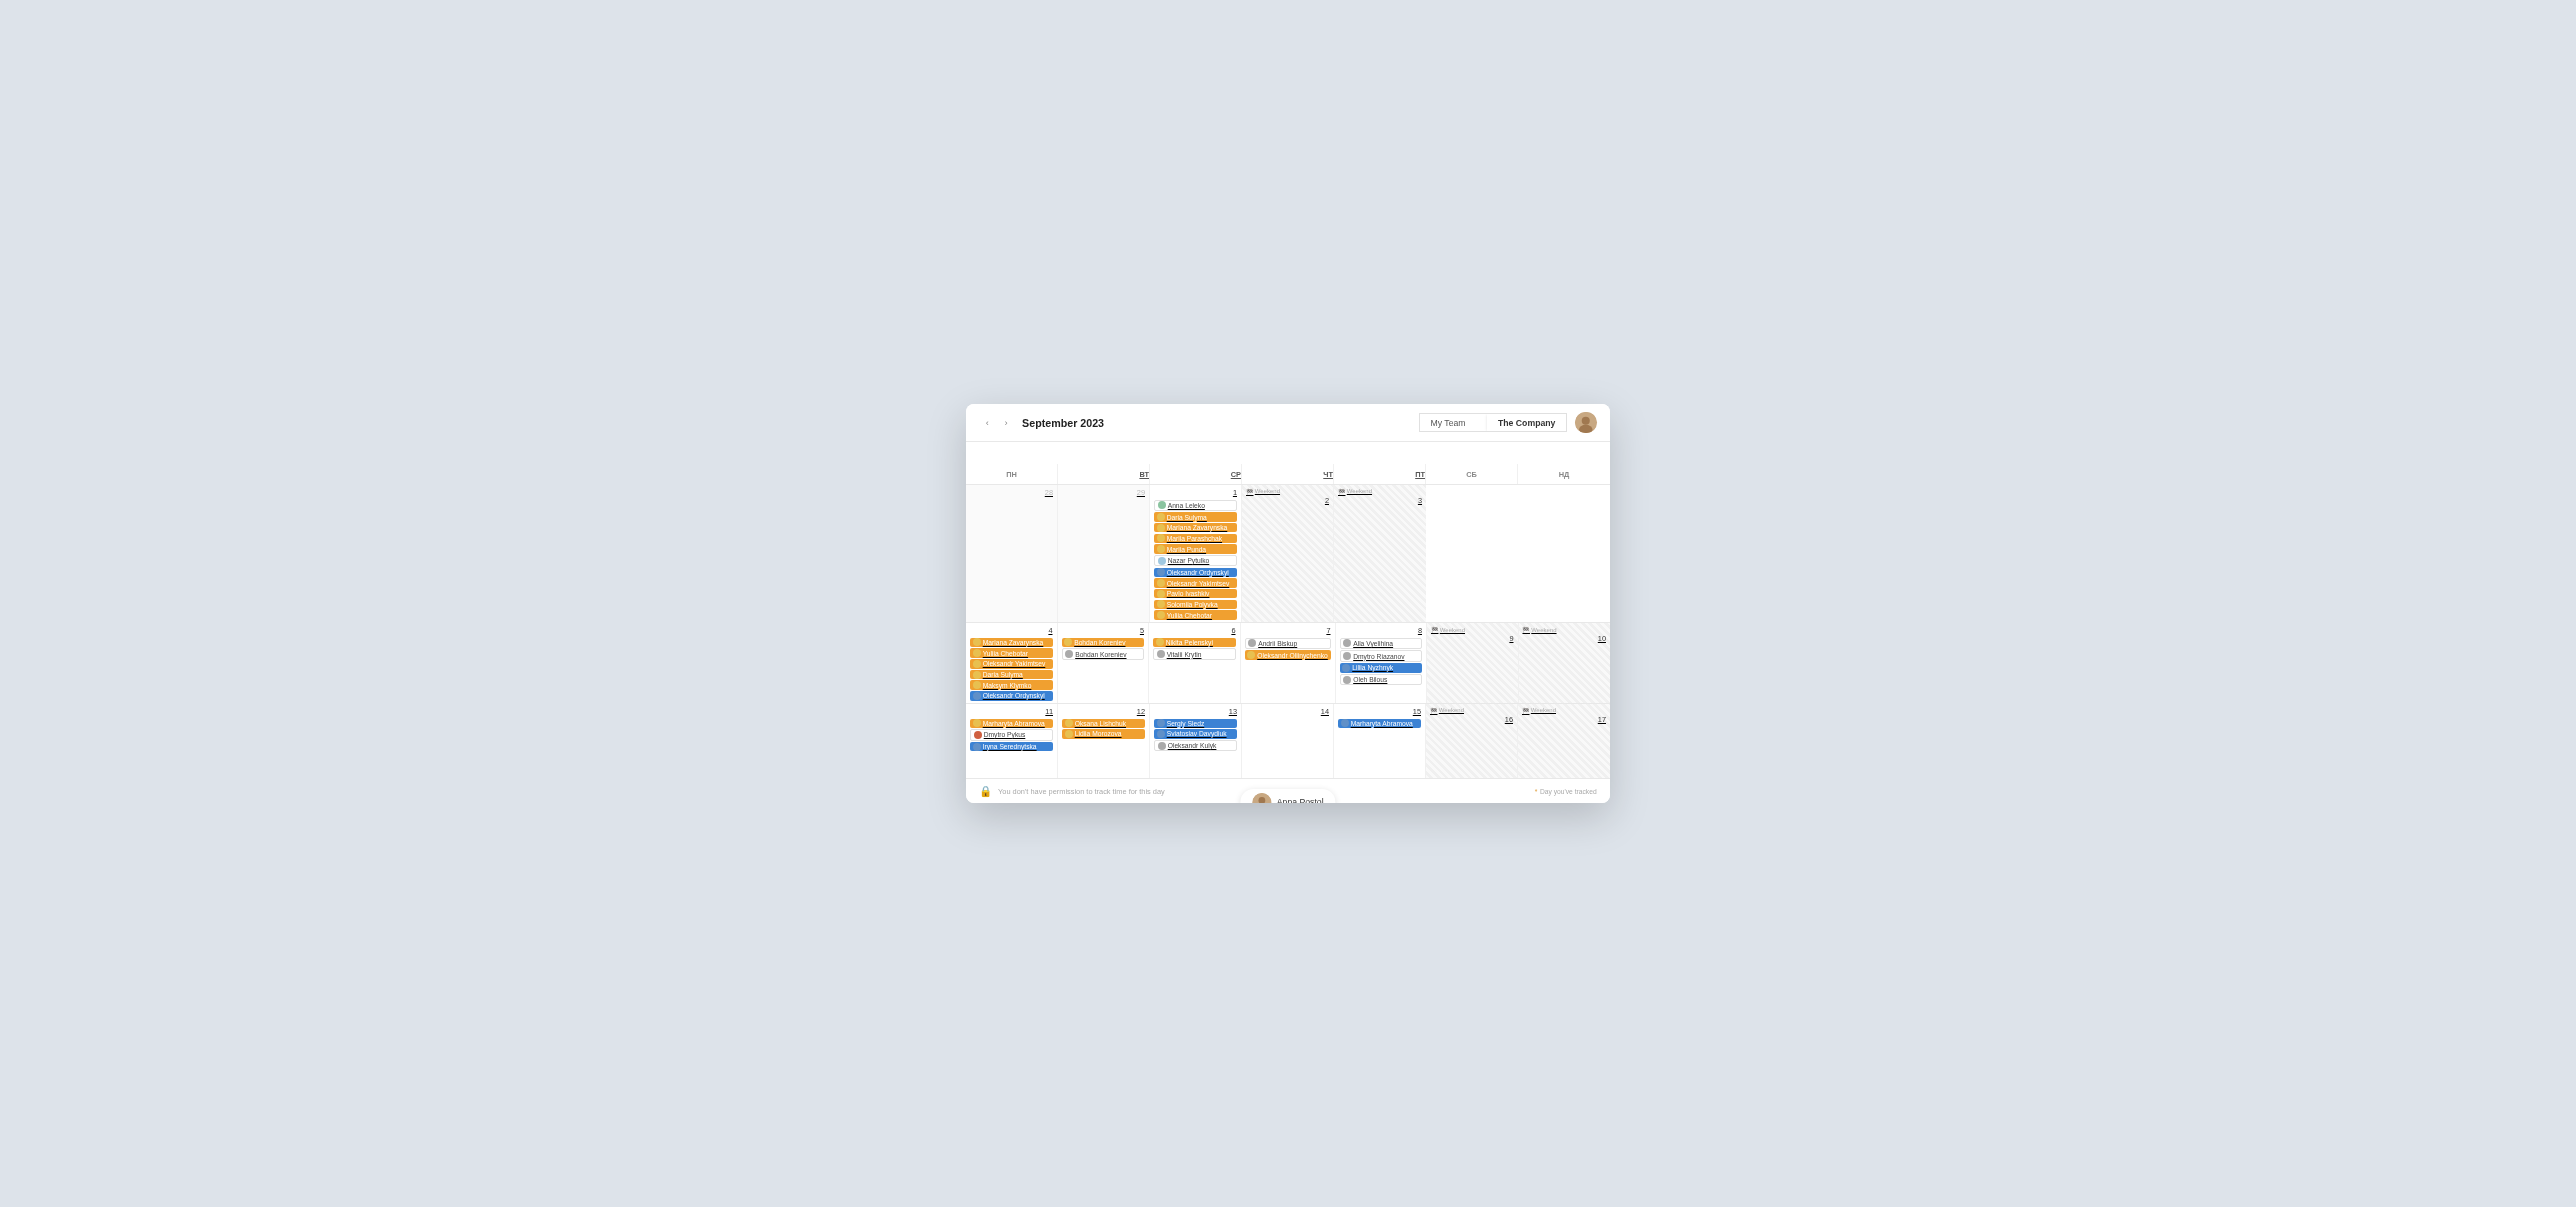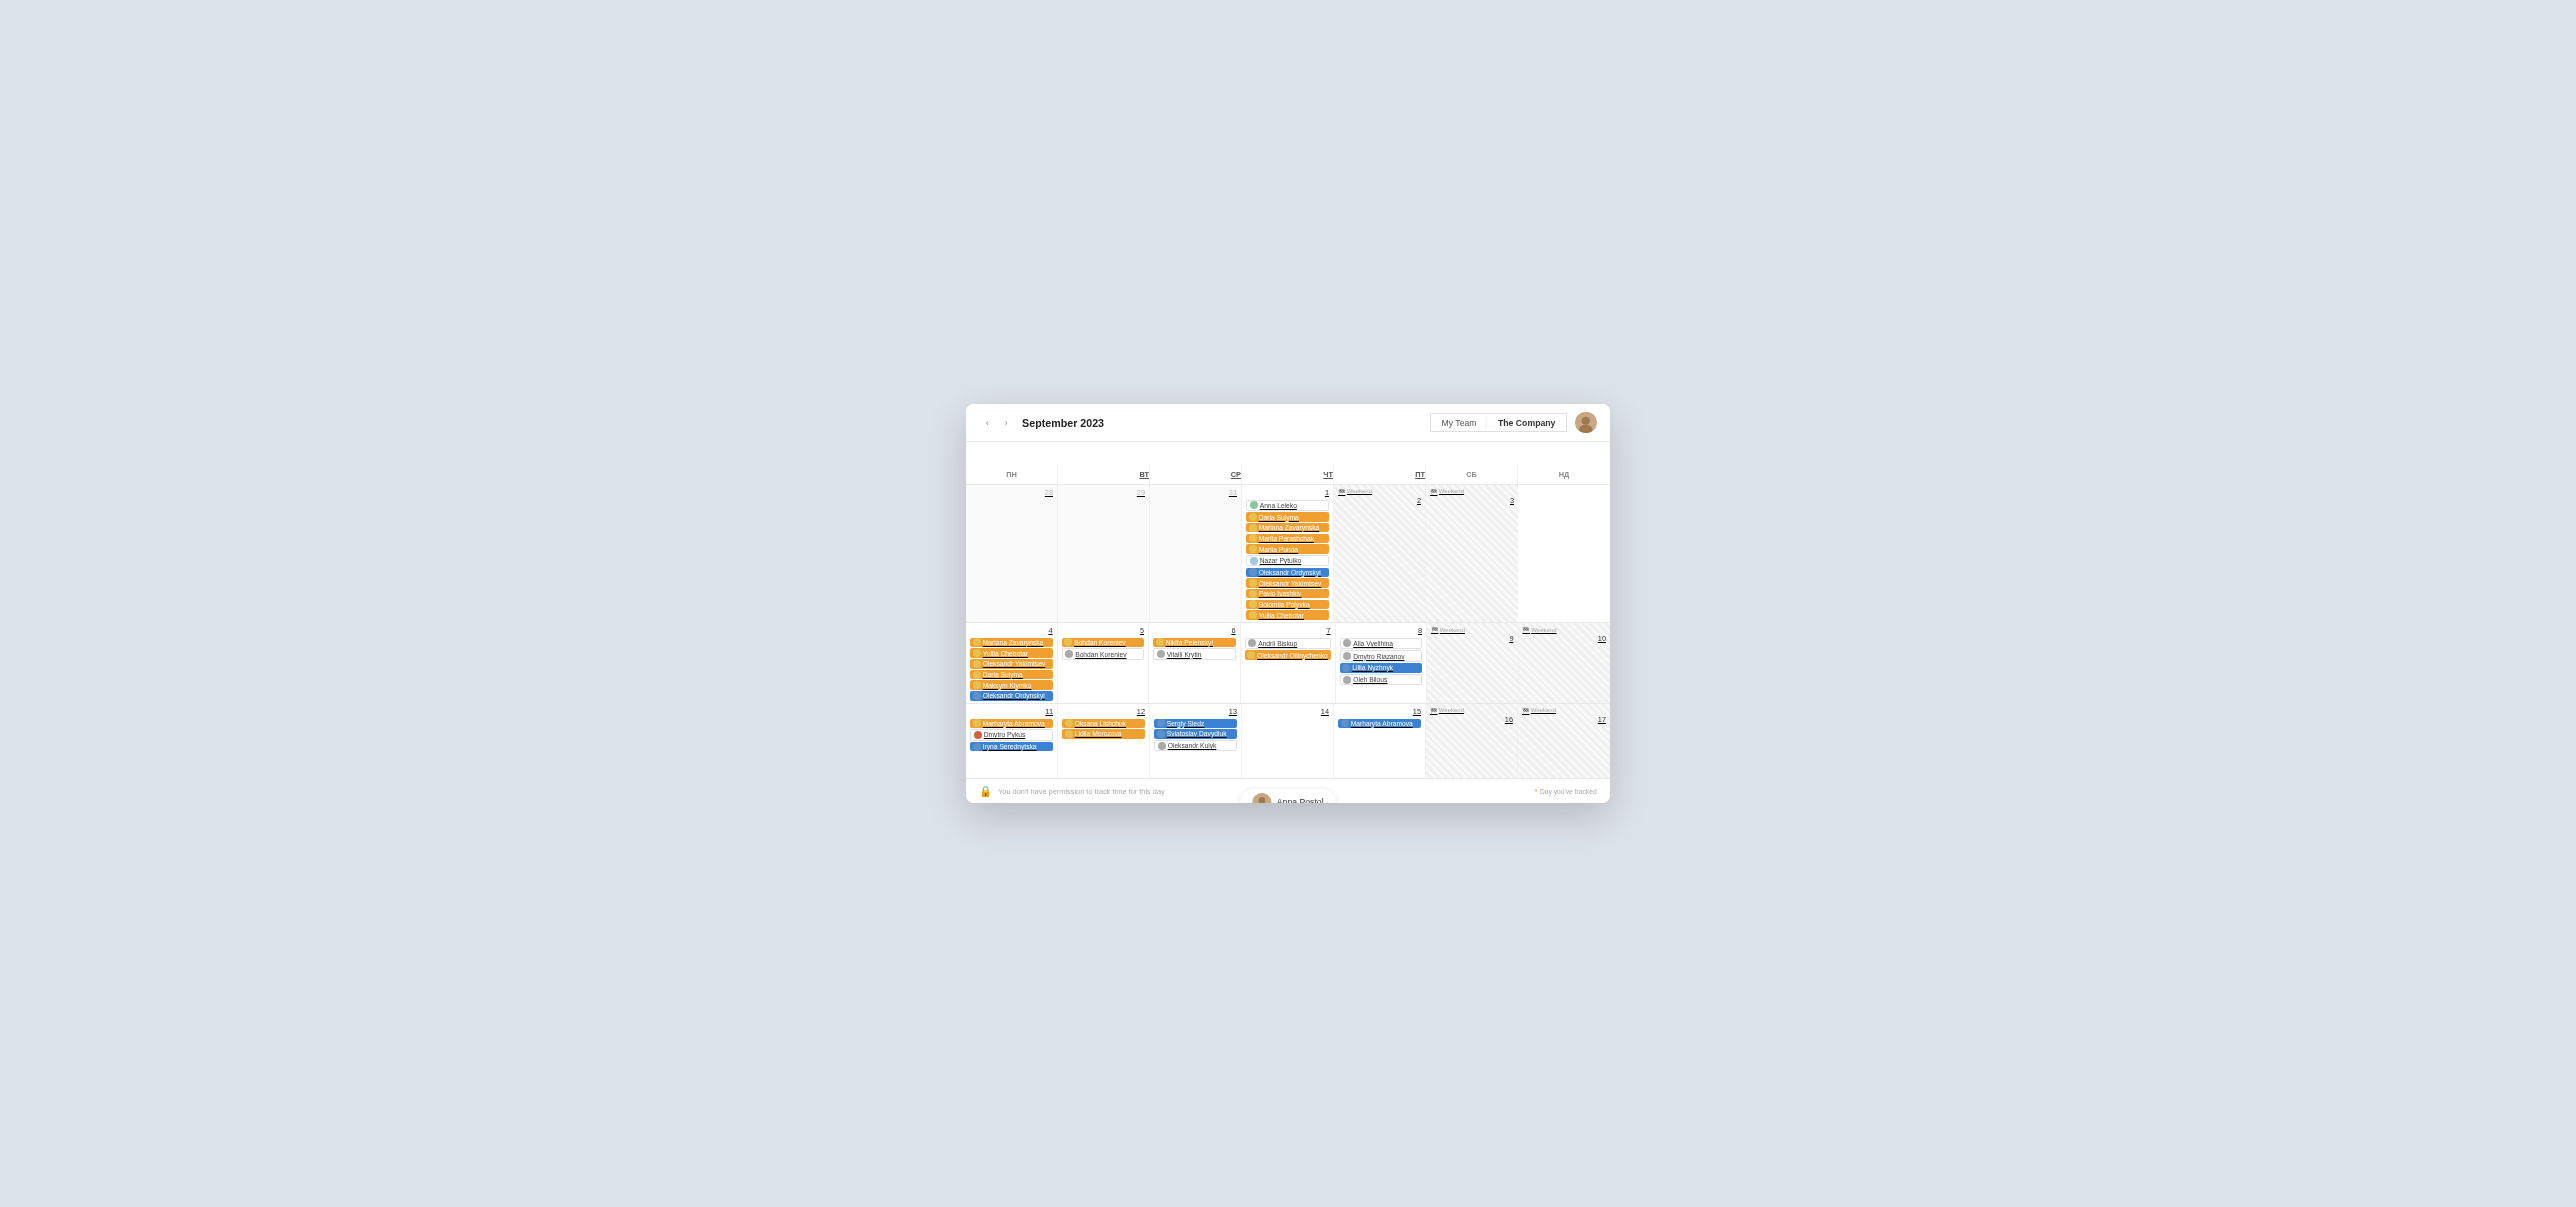--- a/index.html
+++ b/index.html
@@ -48,21 +48,21 @@
       border-radius: 2.7px;
     }
     .month-title {
       font-size: 10.7px;
       font-weight: 600;
       color: #222;
       flex: 1;
     }
     .view-tabs {
       display: flex;
-      gap: 0;
+      gap: 11px;
       border: 0.7px solid #e0e0e0;
       border-radius: 0;
       overflow: hidden;
     }
     .view-tab {
       padding: 3.4px 10.7px;
       font-size: 8.7px;
       font-weight: 500;
       cursor: pointer;
       border: none;
@@ -279,23 +279,20 @@
     </div>
 
     <div class="weeks">
 
       <div class="week-row">
         <div class="day-cell outside">
             <span class="day-num">28</span>
           </div>
         <div class="day-cell outside">
             <span class="day-num">29</span>
-          </div>
-        <div class="day-cell outside">
-            <span class="day-num">31</span>
           </div>
         <div class="day-cell">
           <span class="day-num active">1</span>
           <div class="events">
             <div class="event white"><span class="event-avatar" style="background:#8bc4a0"></span>Anna Leleko</div>
             <div class="event orange"><span class="event-avatar" style="background:#e8c050"></span>Daria Sulyma</div>
             <div class="event orange"><span class="event-avatar" style="background:#e8c050"></span>Mariana Zavarynska</div>
             <div class="event orange"><span class="event-avatar" style="background:#e8c050"></span>Mariia Parashchak</div>
             <div class="event orange"><span class="event-avatar" style="background:#e8c050"></span>Mariia Punda</div>
             <div class="event white"><span class="event-avatar" style="background:#a0c8e0"></span>Nazar Pytulko</div>

